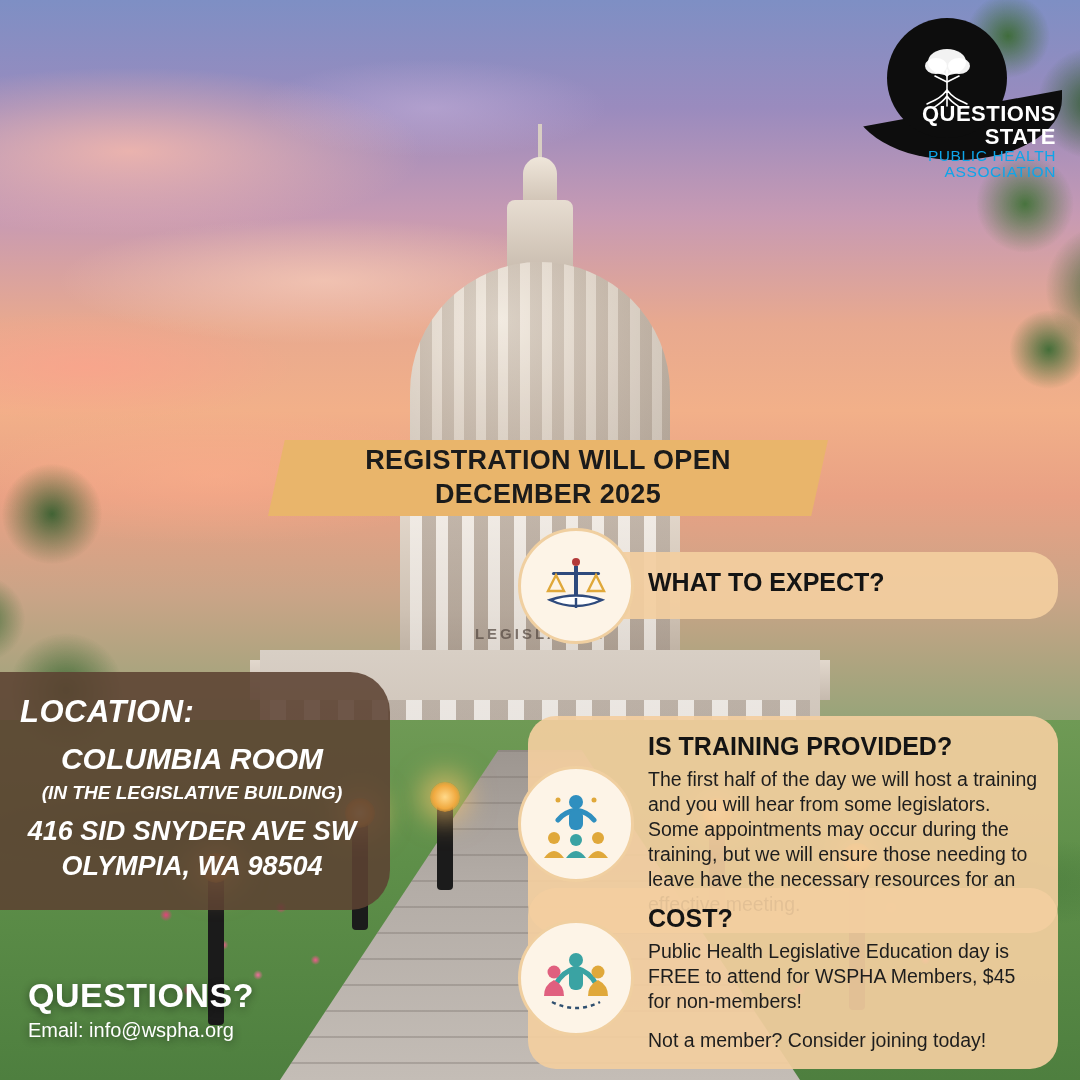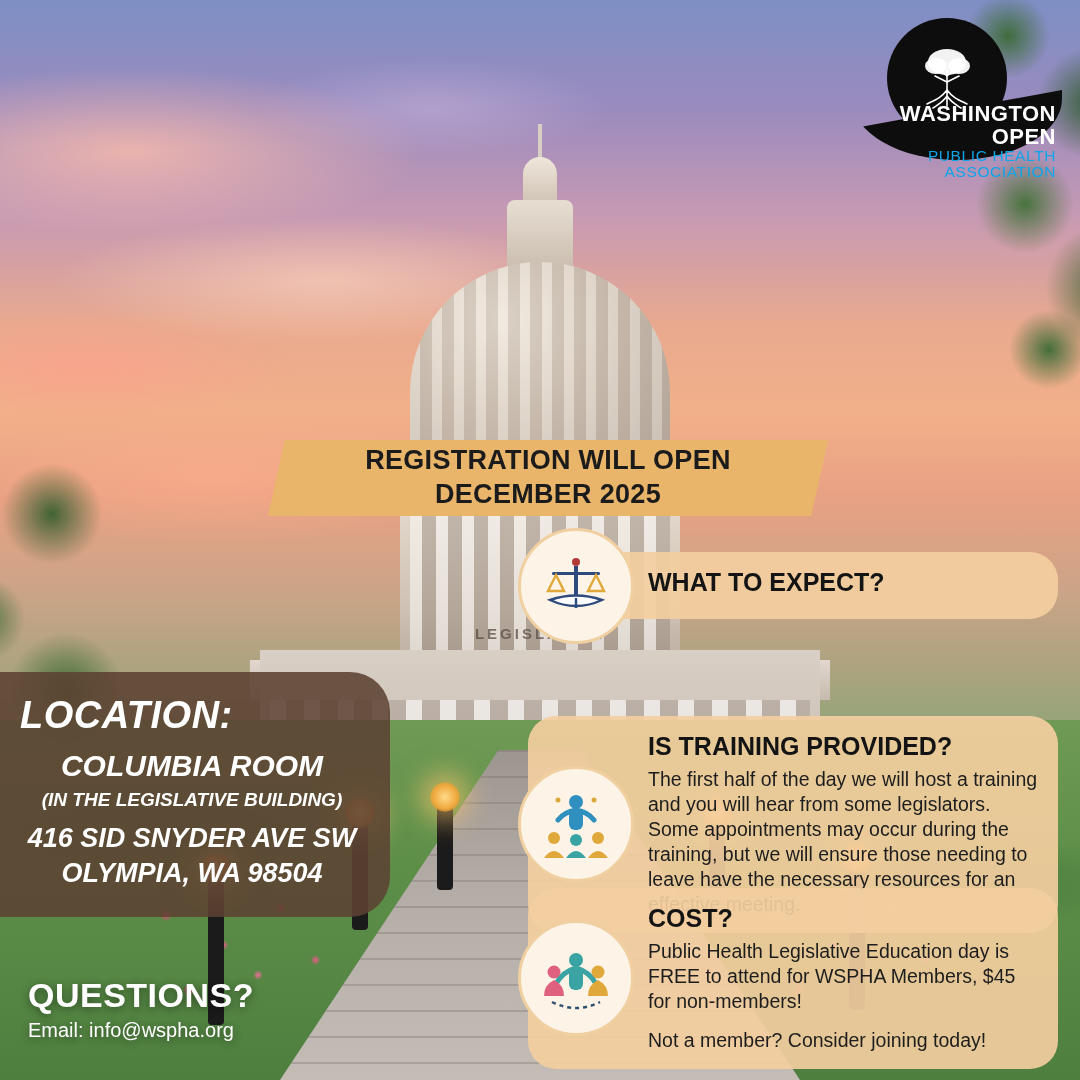--- a/index.html
+++ b/index.html
@@ -380,21 +380,21 @@
     width: 430px;
     padding: 22px 26px 26px 60px;
     box-sizing: border-box;
     background: rgba(92, 66, 50, .88);
     border-radius: 0 40px 40px 0;
     text-align: center;
     color: #fff;
     font-style: italic;
   }
   .location .loc-label {
-    font-size: 38px; font-weight: 800; letter-spacing: .5px; text-align: left;
+    font-size: 31px; font-weight: 800; letter-spacing: .5px; text-align: left;
     margin-bottom: 12px;
   }
   .location .loc-room { font-size: 30px; font-weight: 800; margin-bottom: 6px; }
   .location .loc-note { font-size: 19px; font-weight: 700; margin-bottom: 10px; }
   .location .loc-addr { font-size: 27px; font-weight: 800; line-height: 1.3; }
 
   
   .questions {
     position: absolute;
     left: 28px; bottom: 38px;
@@ -460,21 +460,21 @@
             <path d="M32 30 L32 50"></path>
             <path d="M32 36 L22 28 M32 36 L42 28 M32 42 L20 36 M32 42 L44 36"></path>
             <path d="M32 50 C26 58 20 60 12 64 M32 50 C38 58 44 60 52 64 M32 50 L32 66 M32 56 C28 62 24 64 18 68 M32 56 C36 62 40 64 46 68"></path>
           </g>
           <ellipse cx="32" cy="22" rx="19" ry="13" fill="#ffffff" opacity="0.95"></ellipse>
           <ellipse cx="21" cy="26" rx="11" ry="8" fill="#ffffff" opacity="0.95"></ellipse>
           <ellipse cx="44" cy="26" rx="11" ry="8" fill="#ffffff" opacity="0.95"></ellipse>
         </svg>
       </div>
       <div class="logo-text">
-        <div class="l1">WASHINGTON OPEN</div>
+        <div class="l1">QUESTIONS STATE</div>
         <div class="l2">PUBLIC HEALTH ASSOCIATION</div>
       </div>
     </div>
 
 
     <div class="reg-banner">
       <div>REGISTRATION WILL OPEN</div>
       <div>DECEMBER 2025</div>
     </div>
 

